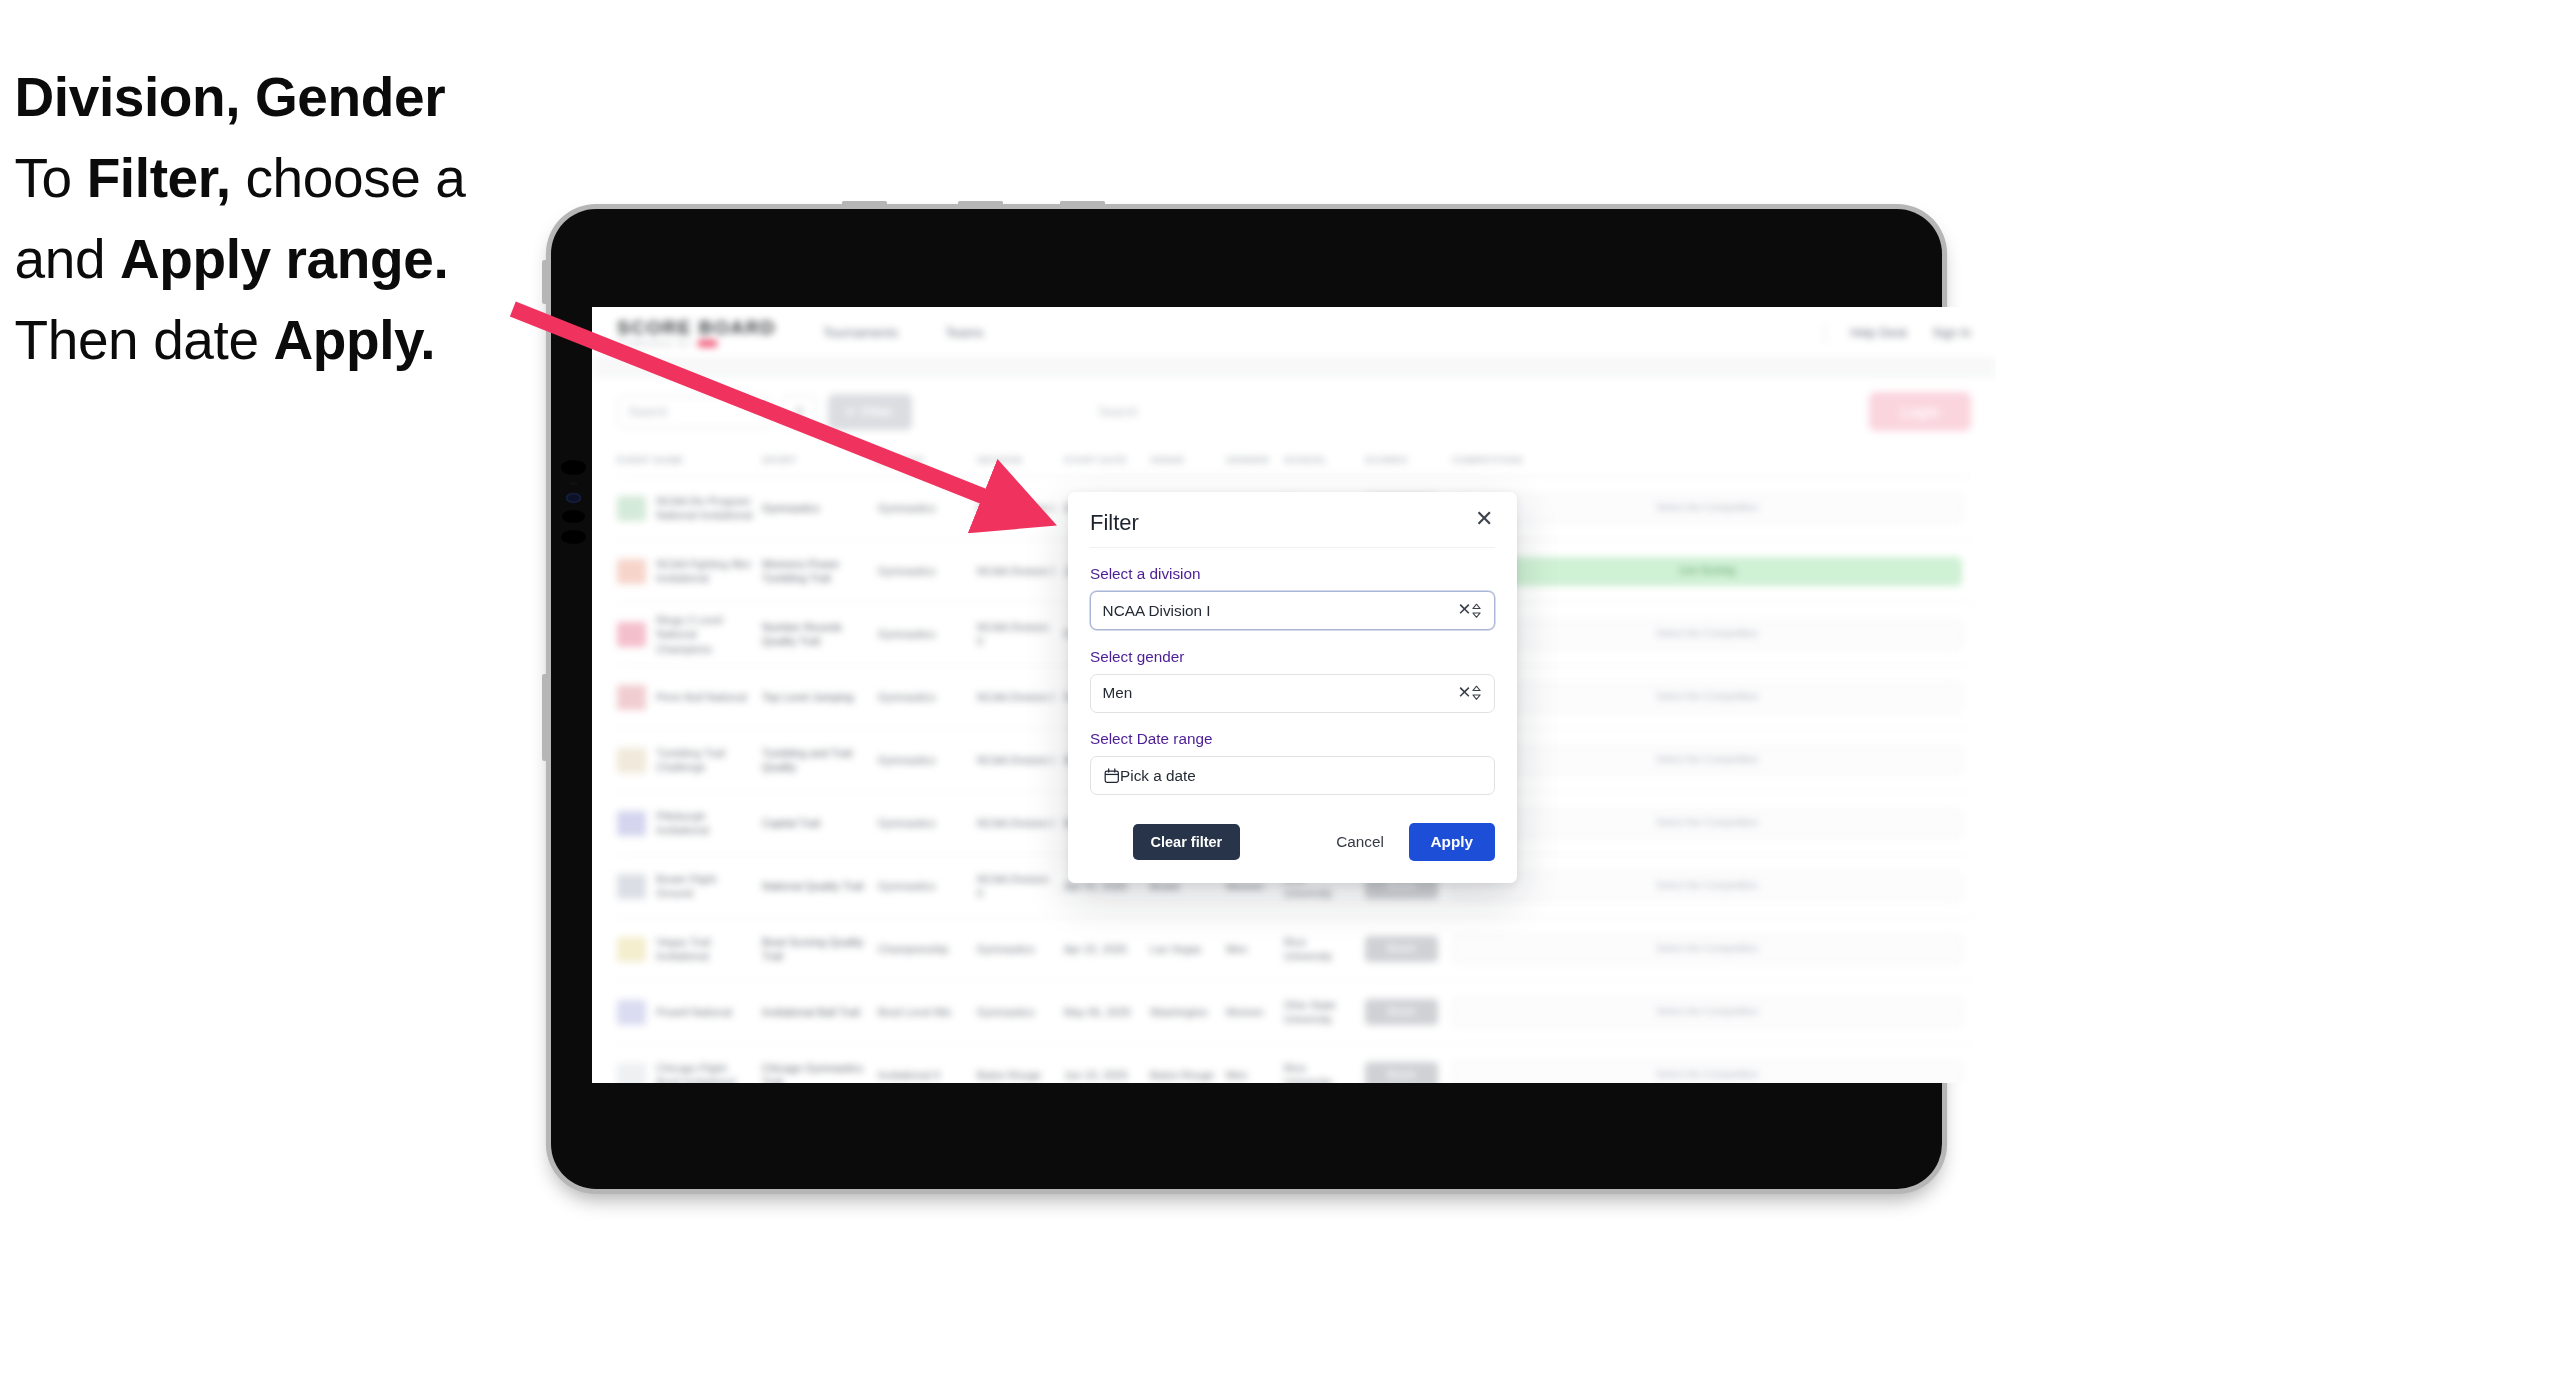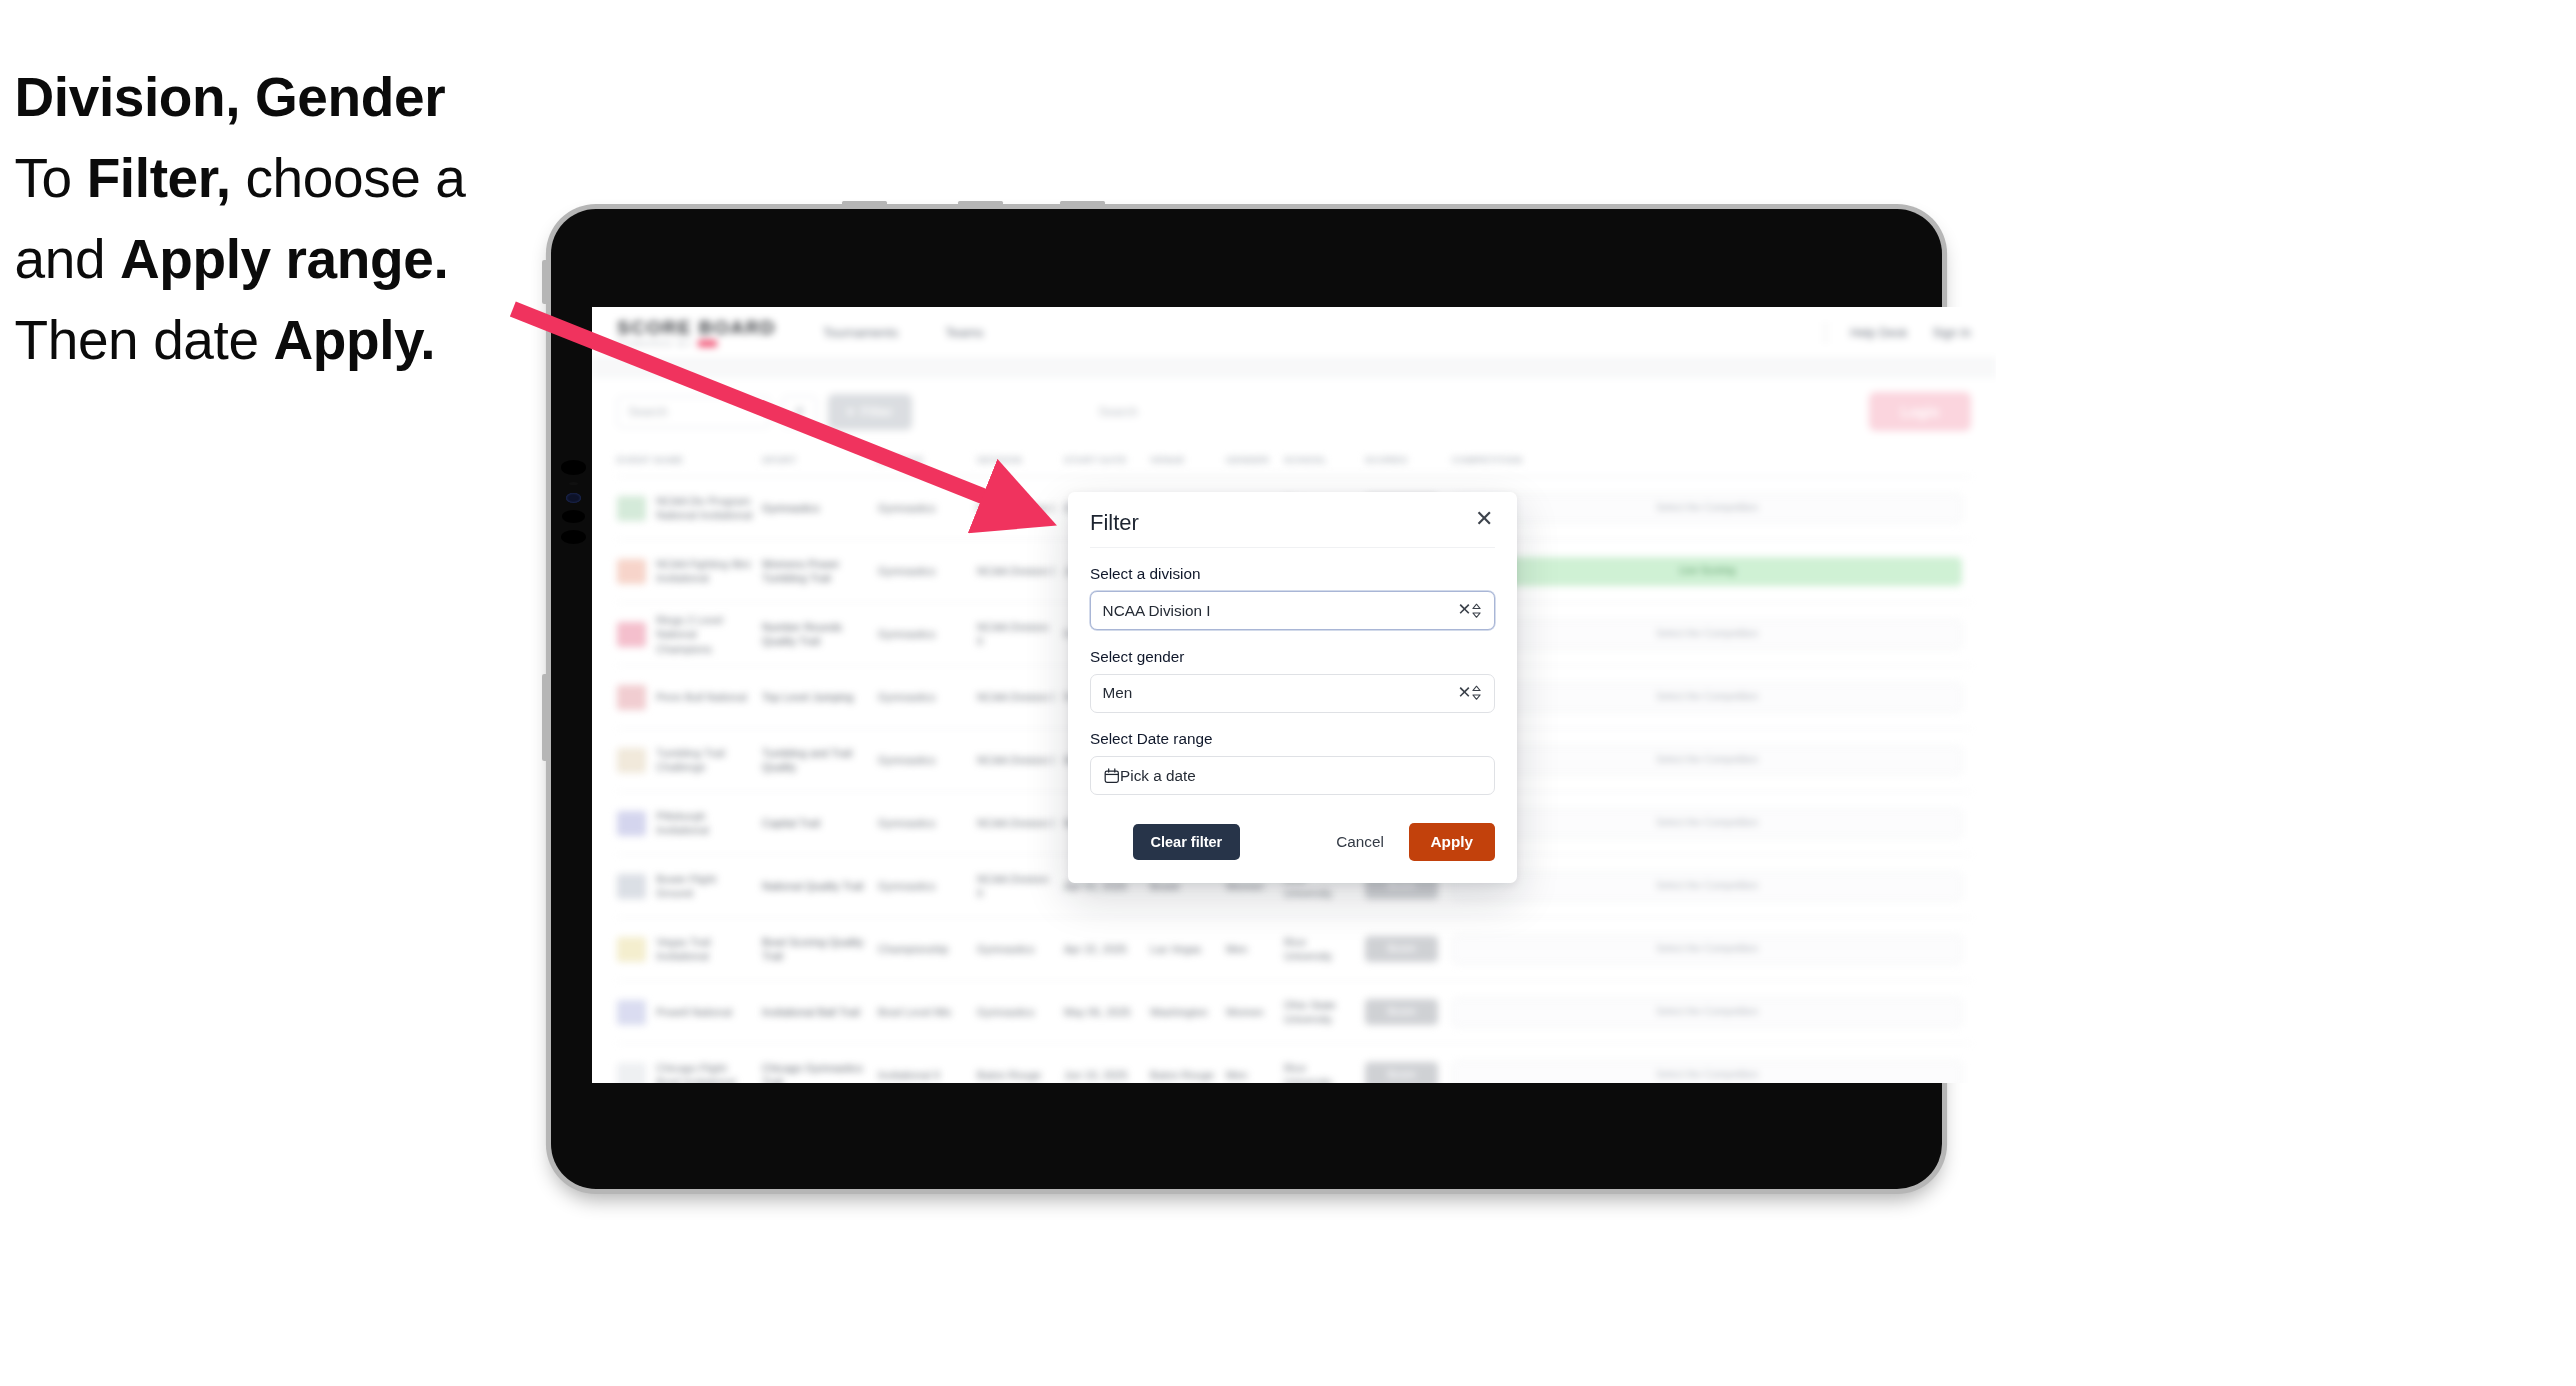--- a/index.html
+++ b/index.html
@@ -135,38 +135,38 @@
   #modal-head {
     display: flex; align-items: flex-start; justify-content: space-between;
     border-bottom: 0.7px solid #f0f1f3; padding-bottom: 11px;
   }
   #modal-title { font-size: 22px; color: #1d2430; font-weight: 400; }
   #modal-close {
     font-size: 22px; line-height: 16px; color: #3d434c; cursor: pointer;
     font-weight: 300; padding: 1.5px 1.5px 5.8px 10.2px;
   }
   .field { margin-top: 17.5px; }
-  .field-label { font-size: 15.3px; color: #0f172a; margin-bottom: 8px; }
+  .field-label { font-size: 15.3px; color: #4c1d95; margin-bottom: 8px; }
   .ctl {
     height: 39px; border: 0.7px solid #dfe1e5; border-radius: 7px; background: #fff;
     display: flex; align-items: center; padding: 0 11.6px; gap: 0;
   }
   .ctl.focused { border-color: #a9b6d6; box-shadow: 0 0 0 0.7px #c4cee4; }
   .ctl-value { font-size: 15.3px; color: #252b35; flex: 1; }
   .ctl-clear { font-size: 16.7px; color: #3b414a; line-height: 1; font-weight: 300; }
   .ctl-chev { display: flex; flex-direction: column; align-items: center; gap: 2.2px; color: #3b414a; }
   .cal-icon { width: 17.5px; height: 17.5px; flex: 0 0 auto; }
   #modal-actions { margin-top: 28px; display: flex; align-items: center; }
   .btn {
     border: none; border-radius: 5.1px; cursor: pointer;
     font-family: "Liberation Sans", sans-serif; font-weight: 700;
   }
   #btn-clear { background: #273449; color: #fff; font-size: 14.5px; padding: 10.2px 17.5px; margin-left: 43px; }
   #btn-cancel { margin-left: auto; background: transparent; color: #333a45; font-size: 15.3px; font-weight: 400; padding: 10.2px 16px; }
-  #btn-apply { background: #c2410c; color: #fff; font-size: 15.3px; padding: 10.2px 22px; margin-left: 8.7px; }
+  #btn-apply { background: #1d4ed8; color: #fff; font-size: 15.3px; padding: 10.2px 22px; margin-left: 8.7px; }
 
   
   #arrow { position: absolute; left: 0; top: 0; width: 2576px; height: 1386px; pointer-events: none; }
 </style>
 </head>
 <body>
 
 <div id="stage">
 
   <div id="caption">

